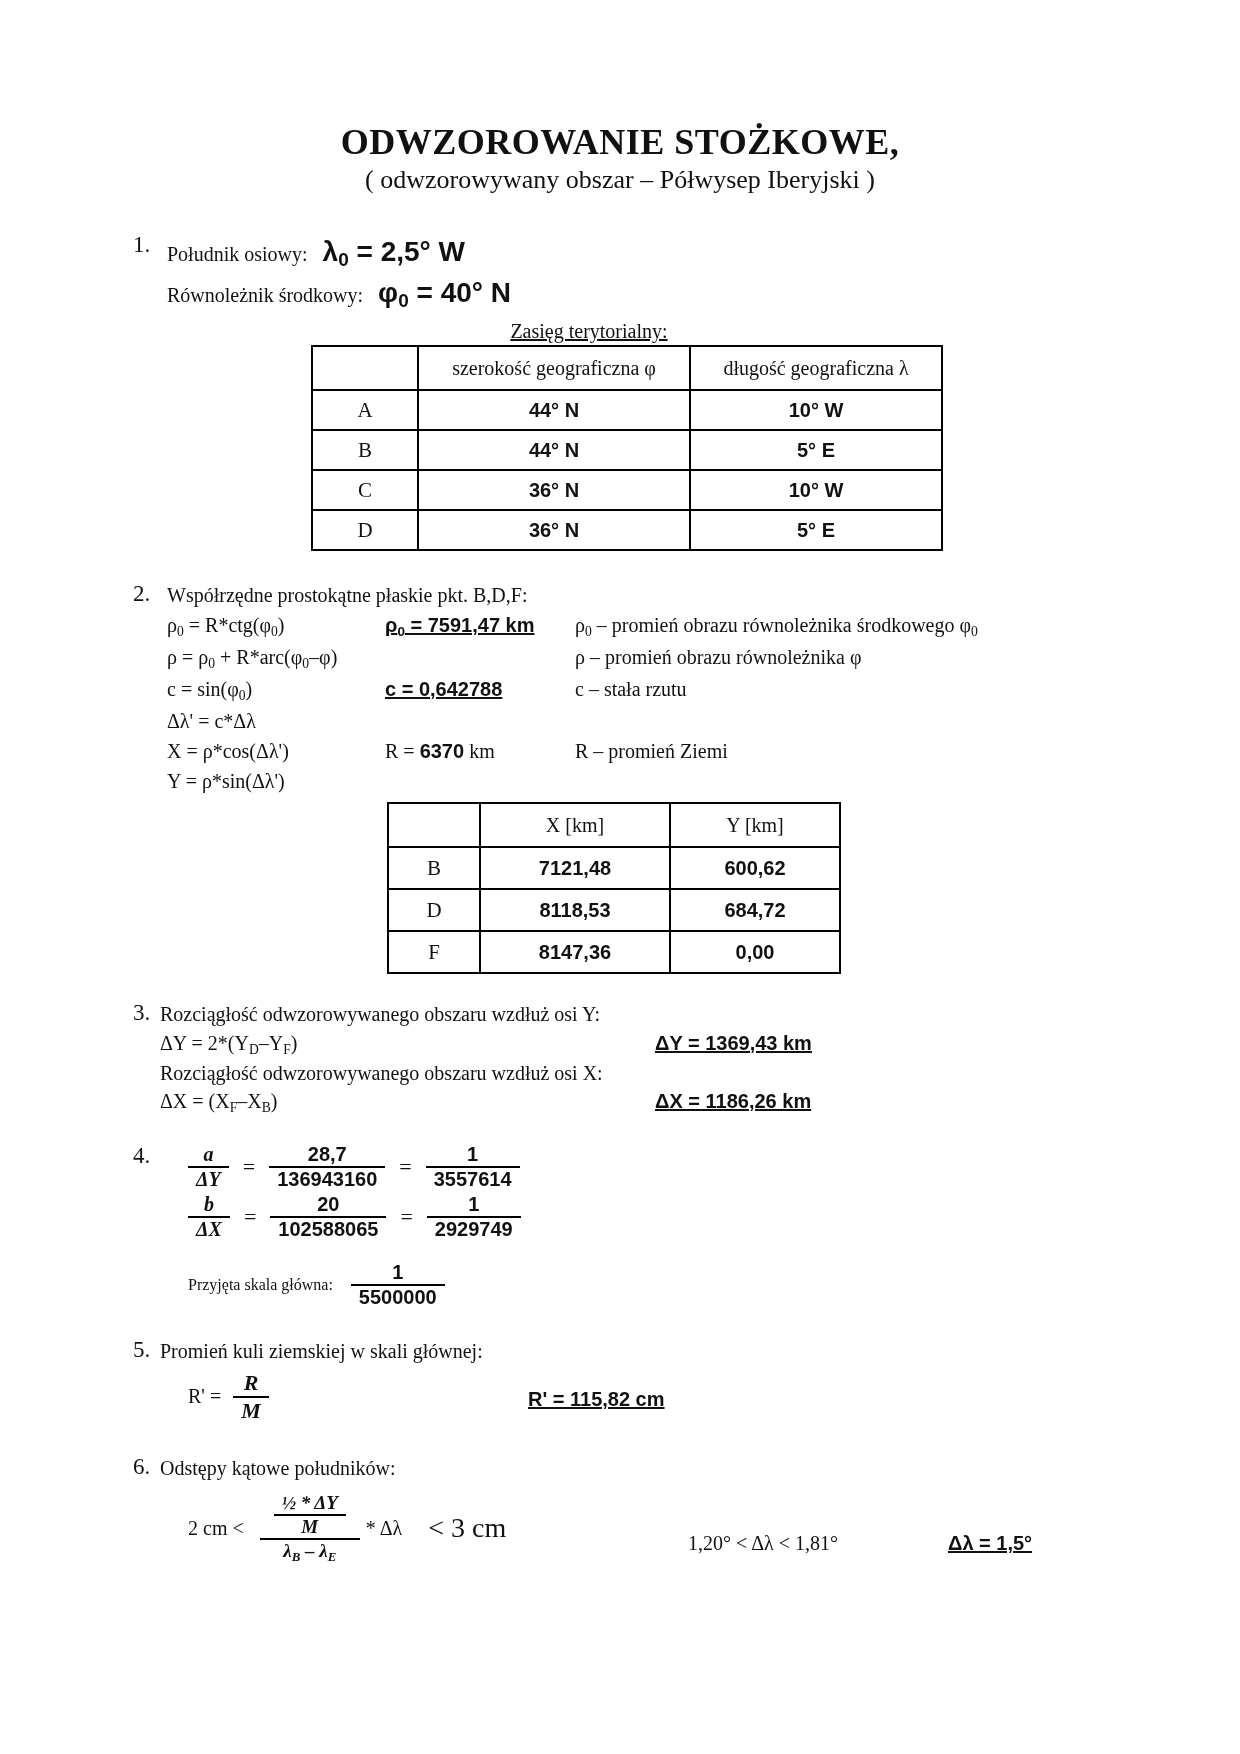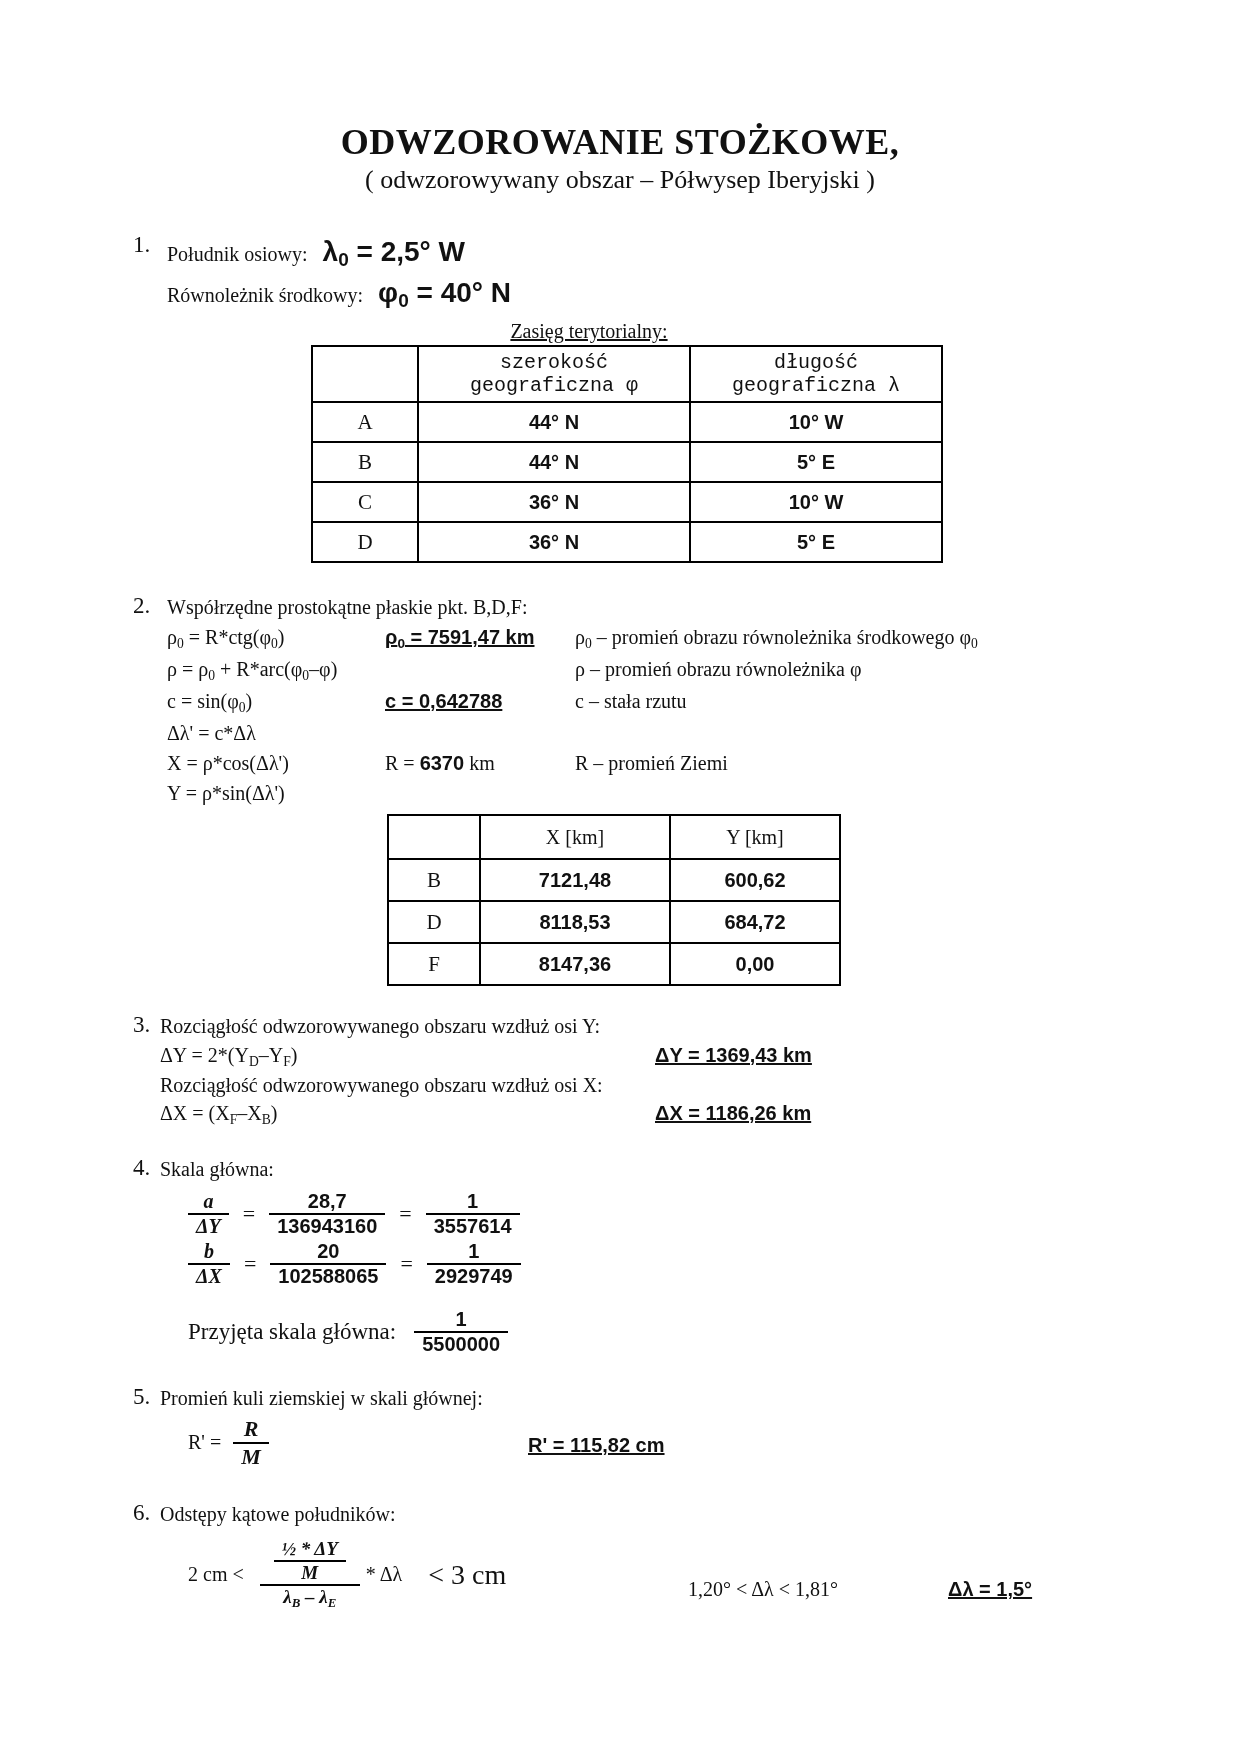--- a/index.html
+++ b/index.html
@@ -45,21 +45,21 @@
   .val { font-family:"Liberation Sans", sans-serif; font-weight:bold; font-size:28px; }
   .valu { font-family:"Liberation Sans", sans-serif; font-weight:bold; font-size:20px; text-decoration:underline; }
 
   
   .cap-center { text-align:center; font-size:20px; margin-top:6px; }
   .cap-center span { text-decoration:underline; }
   table.grid { border-collapse:collapse; }
   table.grid td, table.grid th { border:2px solid #000; padding:4px 10px; text-align:center; }
   #t1 { margin-top:2px; margin-left:144px; }
   #t1 td.lbl { width:84px; font-family:"Liberation Serif", serif; font-size:21px; }
-  #t1 th { font-family:Liberation Mono, monospace; font-weight:normal; font-size:20px; height:34px; }
+  #t1 th { font-family:Liberation Serif, serif; font-weight:normal; font-size:20px; height:34px; }
   #t1 th.c2 { width:250px; }
   #t1 th.c3 { width:230px; }
   #t1 td.v { font-family:"Liberation Sans", sans-serif; font-weight:bold; font-size:20px; height:30px; }
 
   
   .f2row { display:flex; font-size:20px; line-height:1.5; white-space:nowrap; }
   .f2a { width:218px; }
   .f2b { width:190px; }
   .f2c { flex:1; }
 
@@ -225,21 +225,20 @@
         <div class="line sec3">
           <span class="serif">ΔX = (X<sub>F</sub>–X<sub>B</sub>)</span>
           <span class="valu right-res">ΔX = 1186,26 km</span>
         </div>
       </div>
     </div>
 
     <div class="item" style="margin-top:26px;">
       <div class="item-num">4.</div>
       <div class="item-body" style="padding-left:27px;">
-        <div class="line serif">Skala główna:</div>
 
         <div class="eqrow" style="margin-top:6px; margin-left:28px;">
           <span class="frac italic-b">
             <span class="num">a</span>
             <span class="den">ΔY</span>
           </span>
           <span class="eqsign">=</span>
           <span class="frac sans-b">
             <span class="num">28,7</span>
             <span class="den">136943160</span>
@@ -262,21 +261,21 @@
             <span class="den">102588065</span>
           </span>
           <span class="eqsign">=</span>
           <span class="frac sans-b">
             <span class="num">1</span>
             <span class="den">2929749</span>
           </span>
         </div>
 
         <div class="eqrow" style="margin-top:20px; margin-left:28px;">
-          <span class="serif" style="font-size:23px;">Przyjęta skala główna:</span>
+          <span class="serif" style="font-size:16px;">Przyjęta skala główna:</span>
           <span class="frac sans-b" style="margin-left:18px;">
             <span class="num">1</span>
             <span class="den">5500000</span>
           </span>
         </div>
       </div>
     </div>
 
     <div class="item" style="margin-top:28px;">
       <div class="item-num">5.</div>

